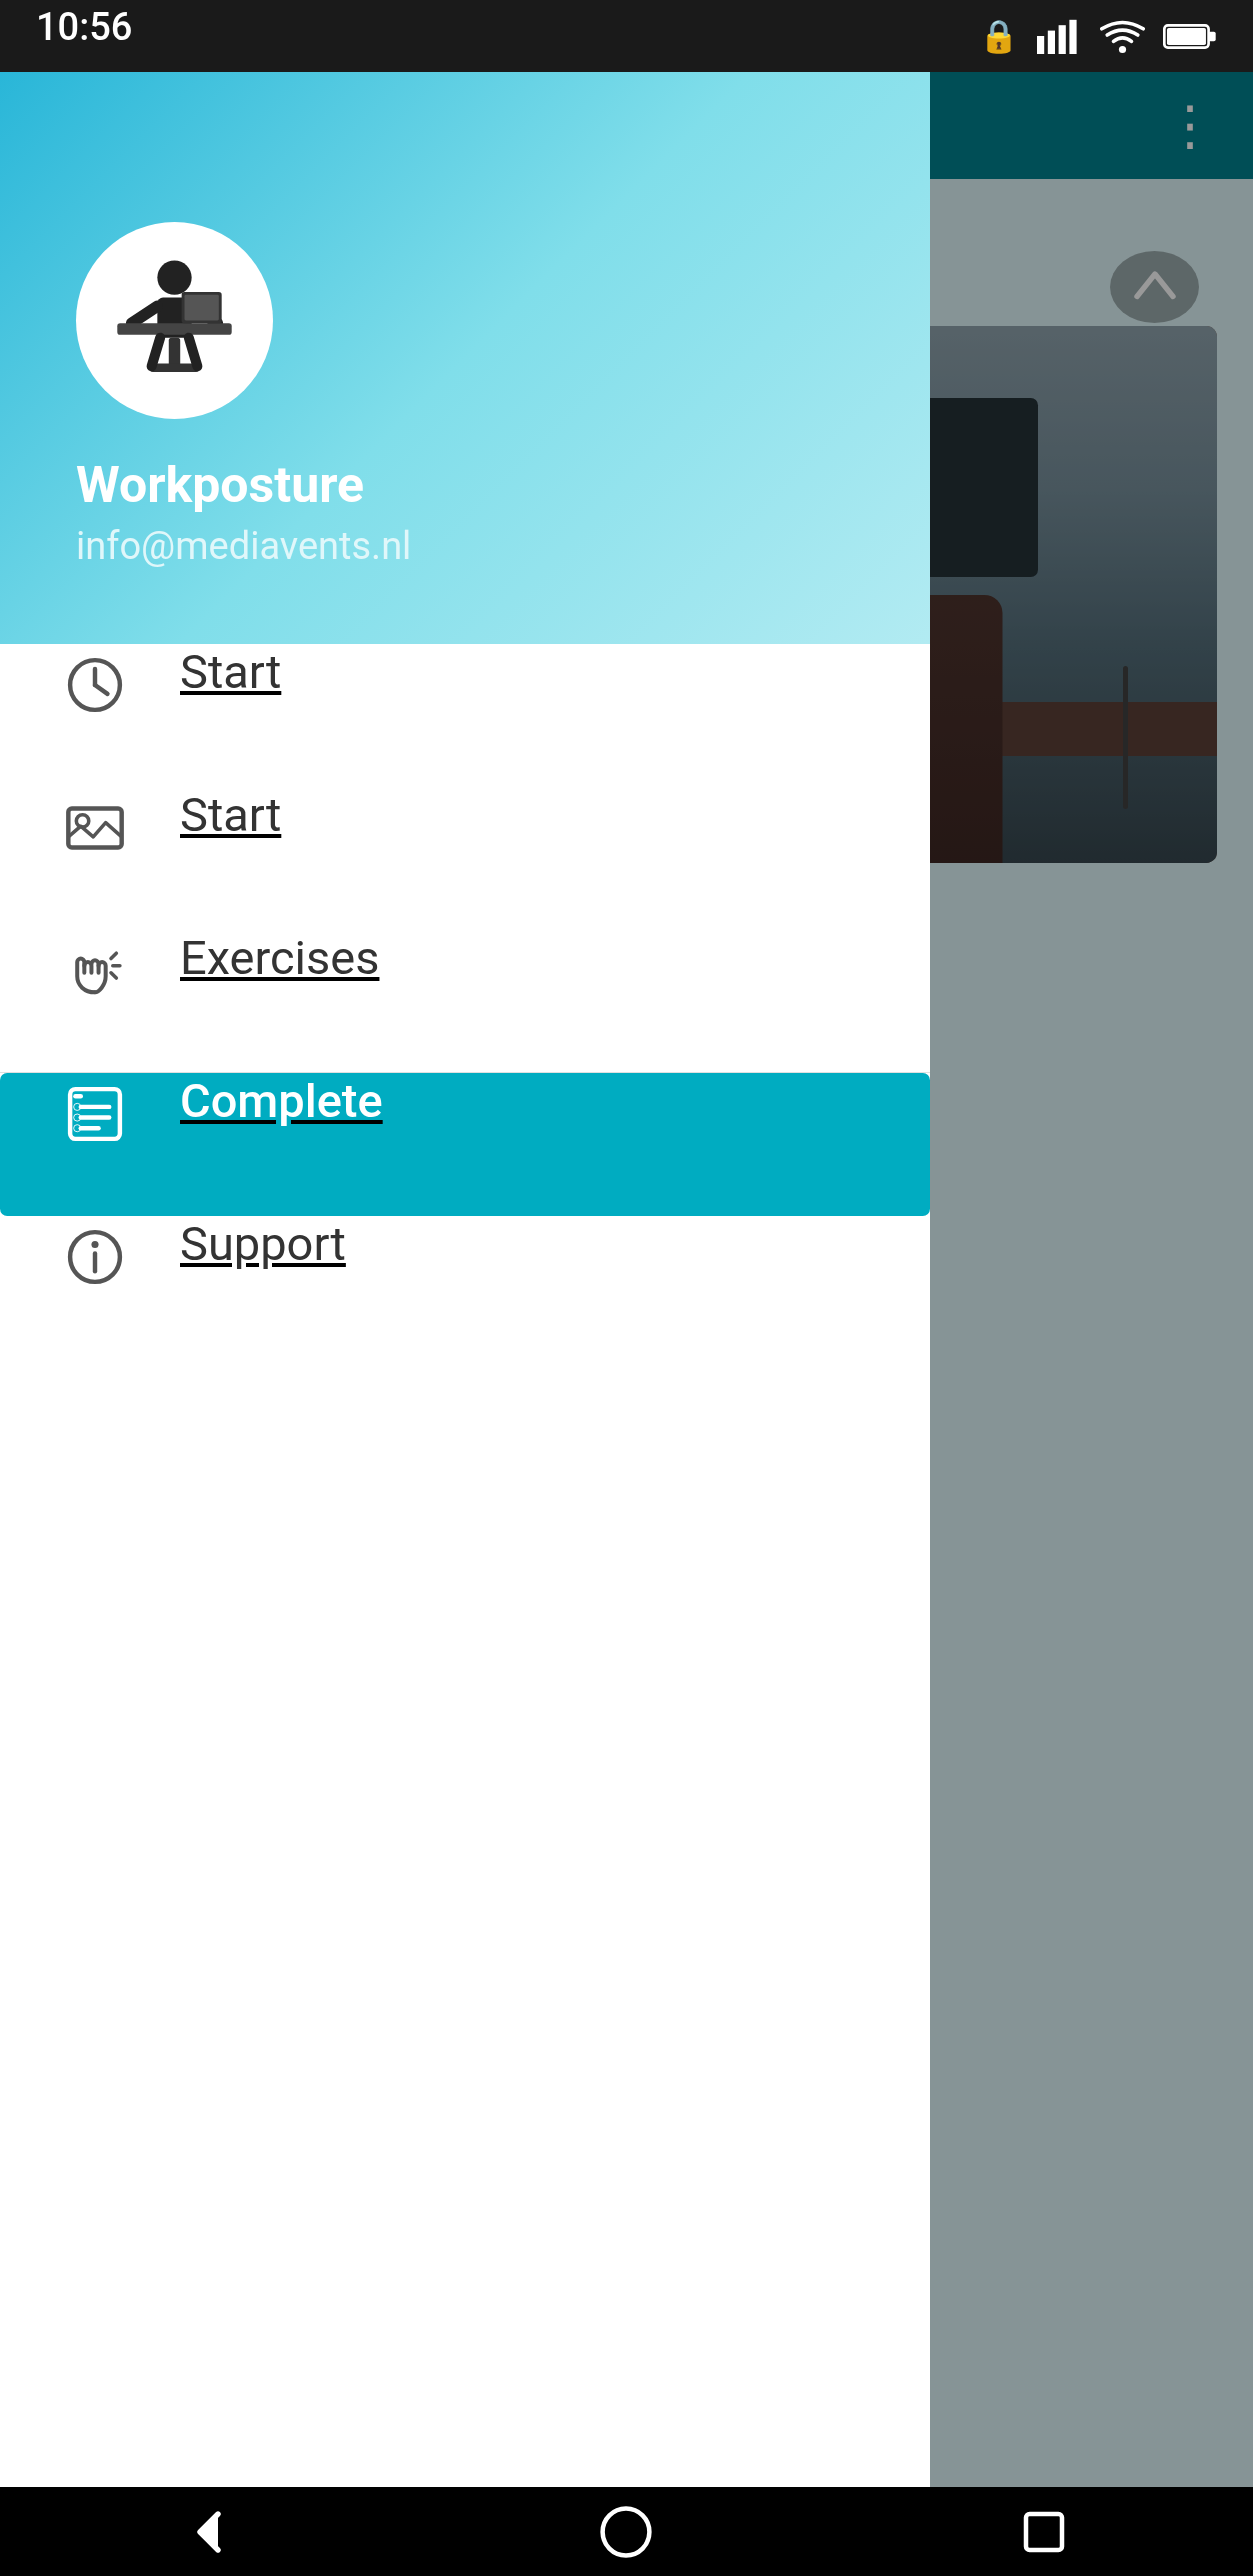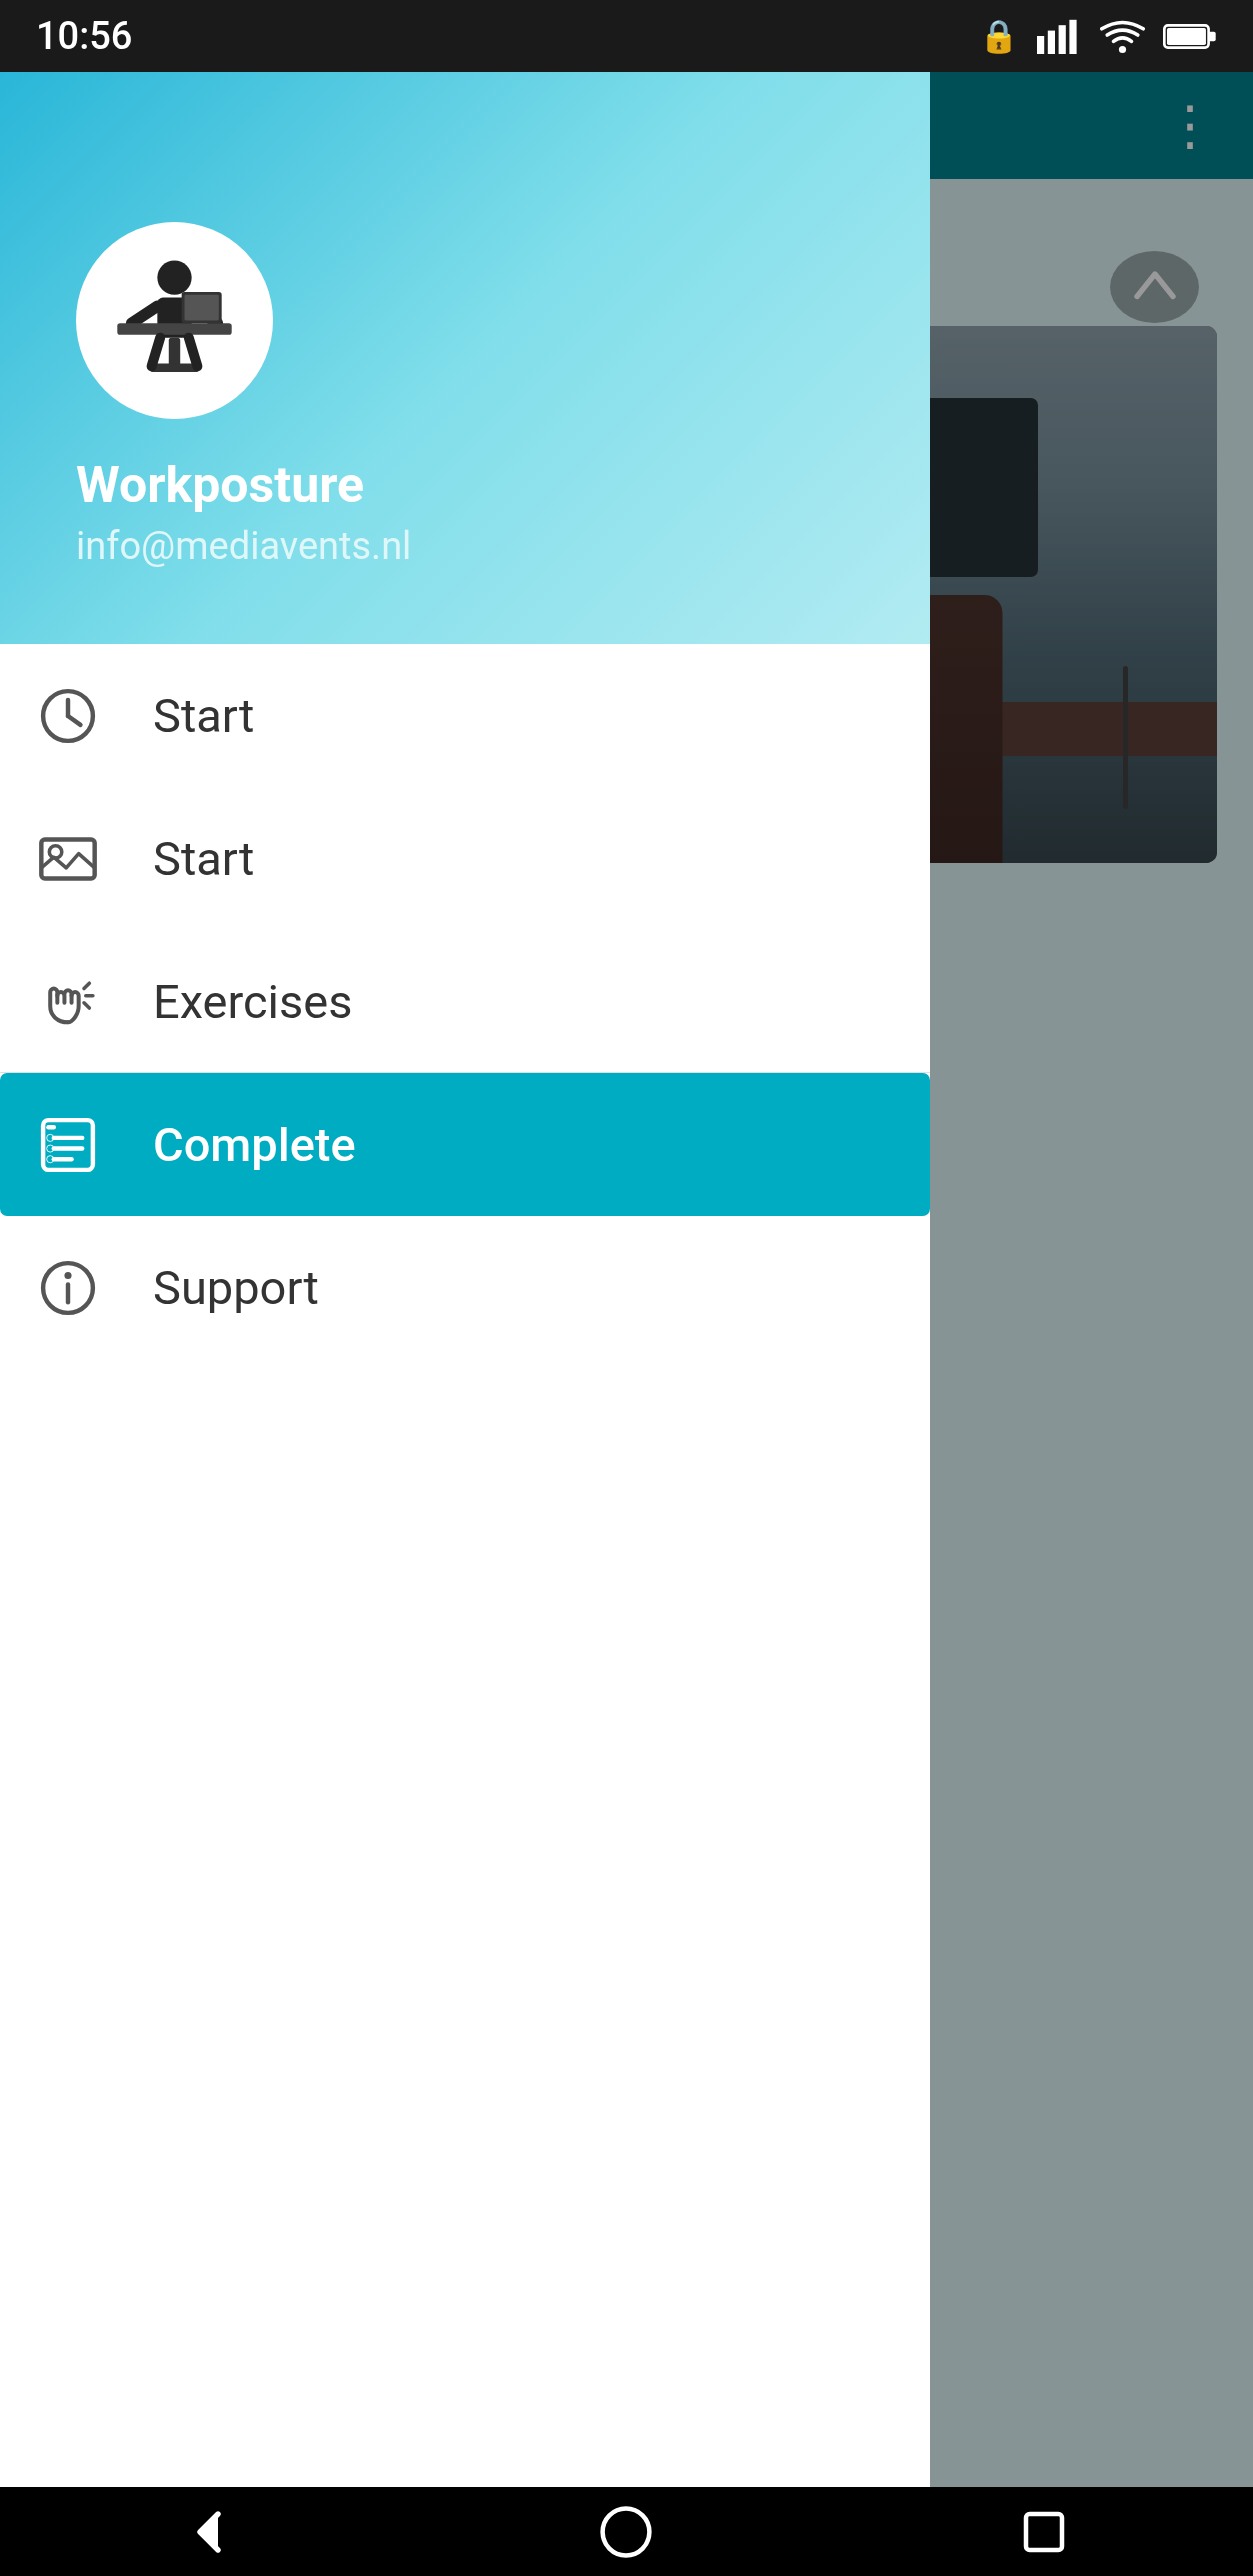--- a/index.html
+++ b/index.html
@@ -19,23 +19,22 @@
 
     
     .status-bar {
       position: absolute;
       top: 0;
       left: 0;
       width: 100%;
       height: 72px;
       background: #1a1a1a;
       display: flex;
-      align-items: center;
       justify-content: space-between;
-      padding: 16px 36px;
+      padding: 5px 36px;
       z-index: 100;
     }
 
     .status-time {
       color: #fff;
       font-size: 38px;
       font-weight: 500;
     }
 
     .status-icons {
@@ -119,25 +118,26 @@
 
     
     .nav-items {
       flex: 1;
       display: flex;
       flex-direction: column;
     }
 
     .nav-item {
       display: flex;
-      align-items: center;
+      align-items: flex-start;
       height: 143px;
-      padding: 0 27px;
+      padding: 0 54px;
       cursor: pointer;
       position: relative;
+      text-decoration: underline;
     }
 
     .nav-item.active {
       background: #00acc1;
       border-radius: 7.2px;
     }
 
     .nav-item-divider {
       border-bottom: 1.8px solid #e0e0e0;
     }

